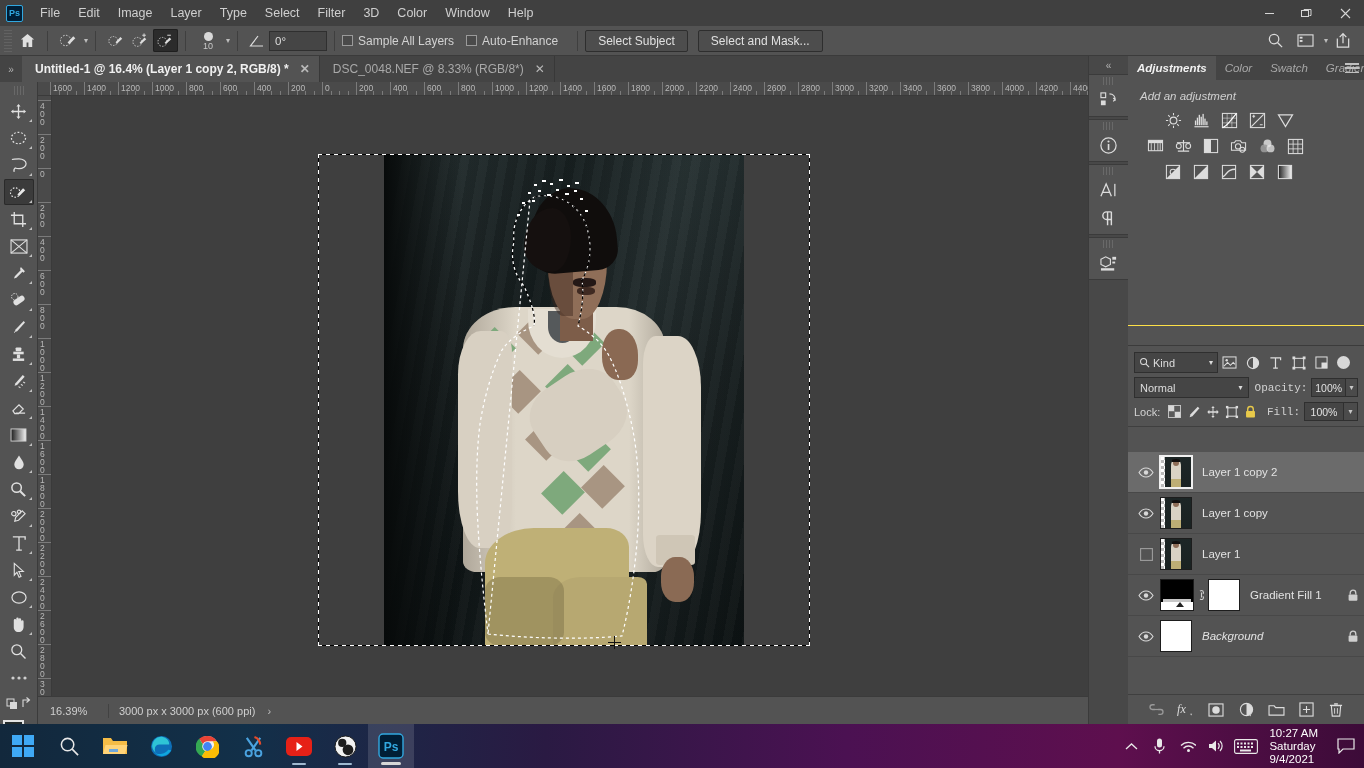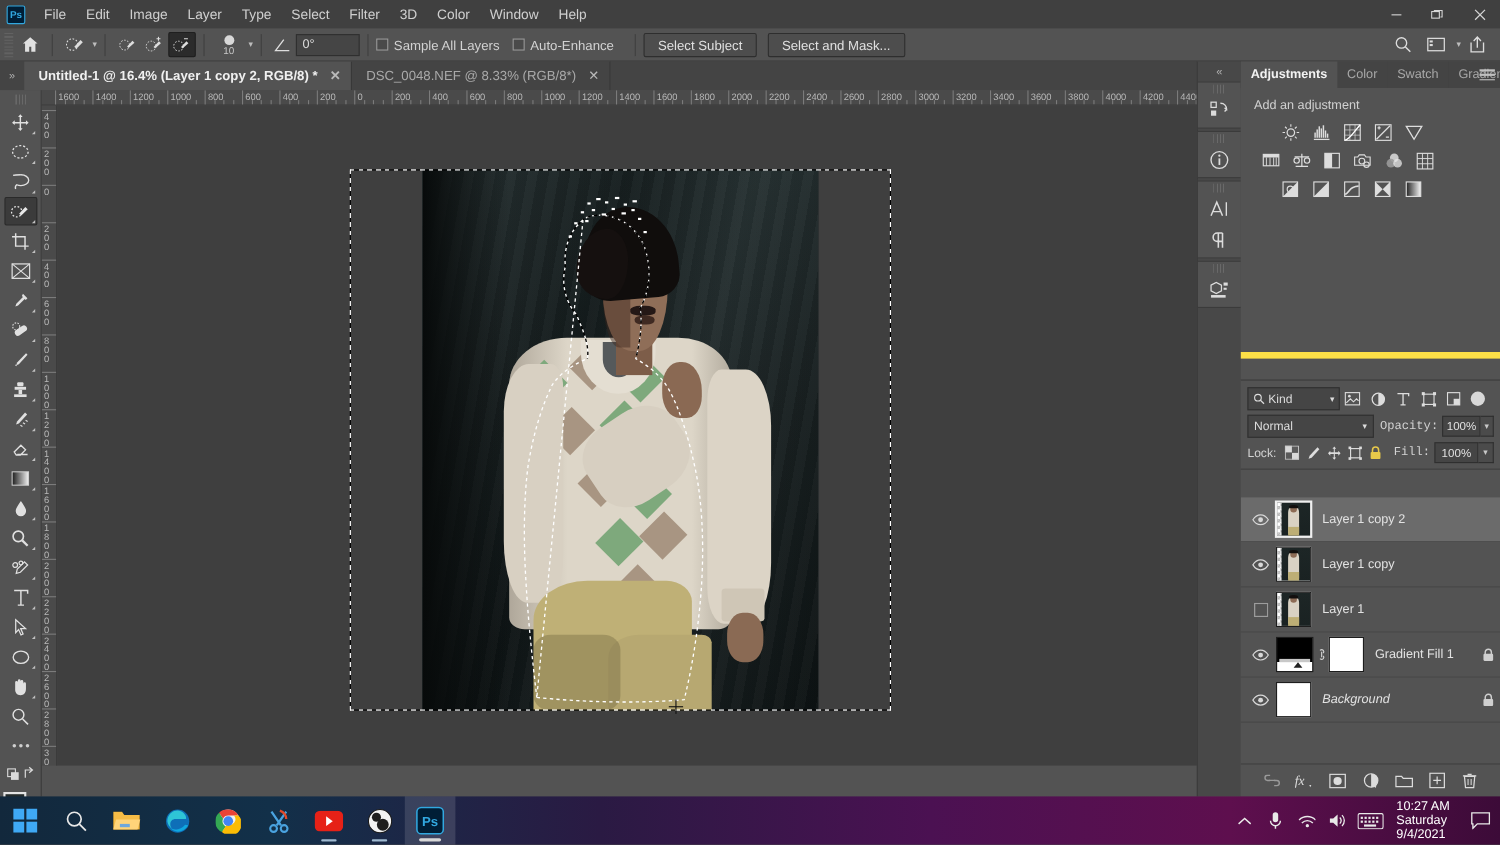--- a/index.html
+++ b/index.html
@@ -142,21 +142,21 @@
   .panels{position:absolute;top:56px;left:1128px;width:236px;height:668px;background:#535353;}
   .ptabs{display:flex;align-items:stretch;height:24px;background:#444;position:relative;}
   .ptab{display:flex;align-items:center;padding:0 9px;font-size:11.5px;color:#a8a8a8;background:#444;}
   .ptab.active{background:#535353;color:#f2f2f2;font-weight:bold;}
   .pmenu{position:absolute;right:4px;top:5px;width:16px;height:14px;display:flex;flex-direction:column;justify-content:space-between;padding:2px 1px;}
   .pmenu i{display:block;height:1.5px;background:#c0c0c0;}
   .adjbody{padding:10px 0 0 12px;}
   .adjlabel{font-size:11.5px;color:#d0d0d0;margin-bottom:8px;}
   .adjrow{display:flex;gap:6px;margin-bottom:6px;}
   .adjbtn{width:22px;height:20px;display:flex;align-items:center;justify-content:center;}
-  .adjpanel{height:270px;border-bottom:6px solid #fde047;}
+  .adjpanel{height:270px;border-bottom:1px solid #fde047;font-style:italic;}
 
   .layerspanel{position:absolute;top:289px;left:0;width:236px;height:379px;background:#535353;border-top:1px solid #3b3b3b;}
   .filterrow{display:flex;align-items:center;padding:6px 6px 4px;gap:0;}
   .kindsel{width:84px;height:21px;background:#454545;border:1px solid #2f2f2f;display:flex;align-items:center;padding:0 4px;font-size:11px;color:#dcdcdc;}
   .kindsel .cv{margin-left:auto;font-size:8px;}
   .fbtn{width:23px;height:21px;display:flex;align-items:center;justify-content:center;}
   .toggleknob{width:13px;height:13px;border-radius:50%;background:#d8d8d8;margin-left:4px;}
   .blendrow{display:flex;align-items:center;padding:0 6px 4px;}
   .blendsel{width:132px;height:21px;background:#454545;border:1px solid #2f2f2f;display:flex;align-items:center;padding:0 5px;font-size:11px;color:#dcdcdc;}
   .blendsel .cv{margin-left:auto;font-size:8px;}
@@ -782,20 +782,26 @@
             <rect x="196" y="44" width="3" height="2"></rect>
               <rect x="133" y="60" width="3" height="2"></rect>
             <rect x="201" y="56" width="3" height="2"></rect>
           </g>
         </svg>
       </div>
       <div class="cursor" style="left:290px;top:482px;"></div>
     </div>
   </div>
 
+  <div class="statusbar">
+    <div class="zoomfield">16.39%</div>
+    <div class="st-sep"></div>
+    <div class="st-txt">3000 px x 3000 px (600 ppi)</div>
+    <div class="st-arrow">›</div>
+  </div>
 
   <div class="railstrip">
     <div class="rail-collapse">«</div>
     <div class="railgroup">
       <div class="railgrip"></div>
       <div class="railbtn">
         <svg width="19" height="18" viewBox="0 0 20 19">
             <rect x="2" y="2" width="5" height="5" fill="none" stroke="#dcdcdc" stroke-width="1.2"></rect>
             <rect x="2" y="10" width="5" height="5" fill="#dcdcdc"></rect>
             <path d="M11 3c4 0 6 3 6 6l-2-1.5M17 9l-2 2" fill="none" stroke="#dcdcdc" stroke-width="1.3"></path>

